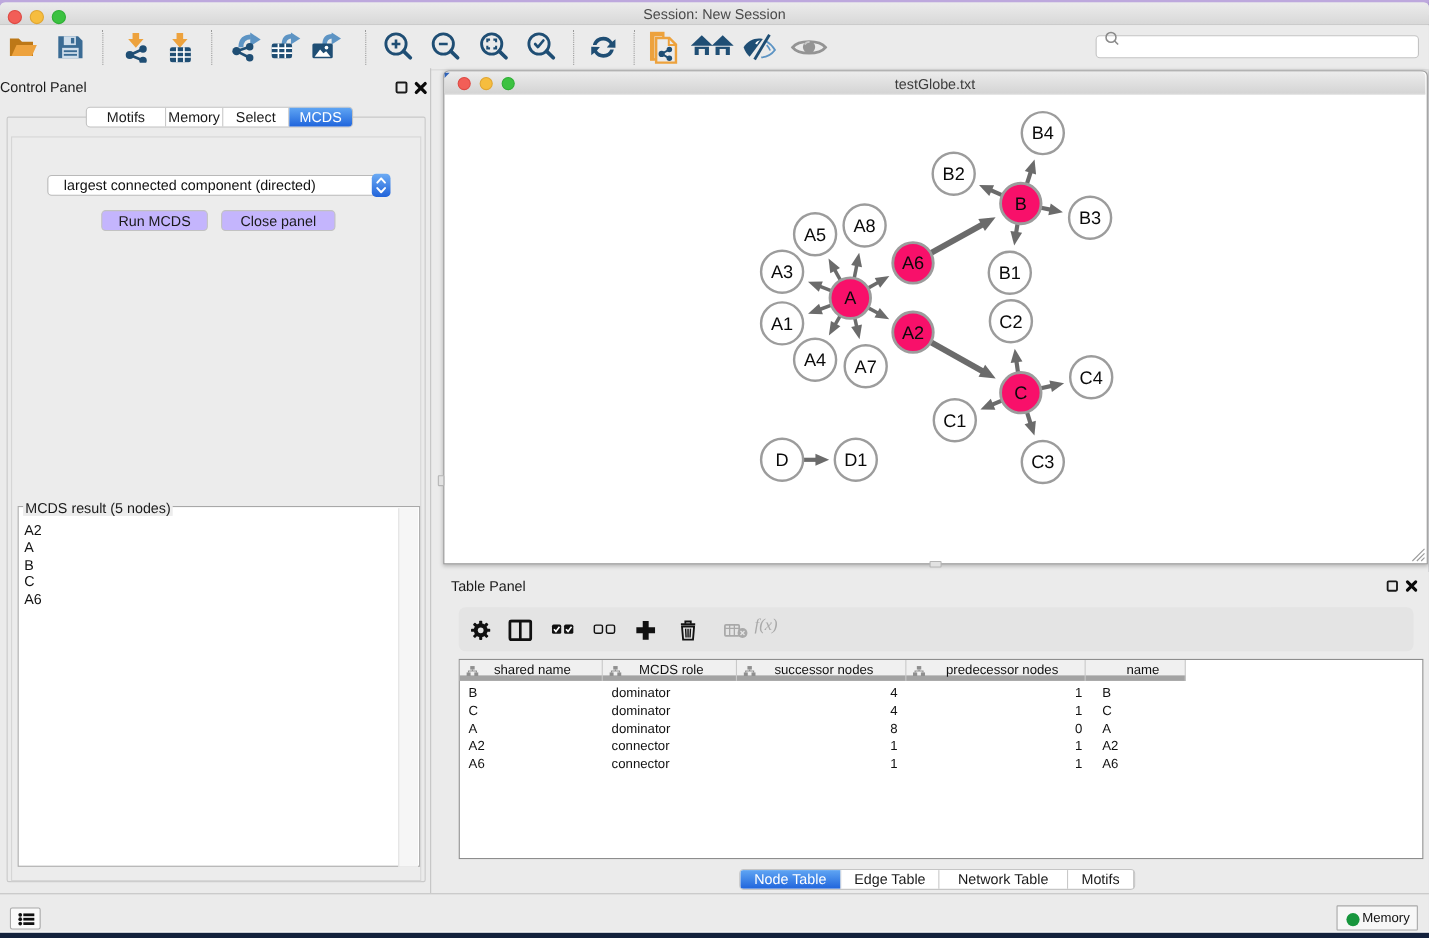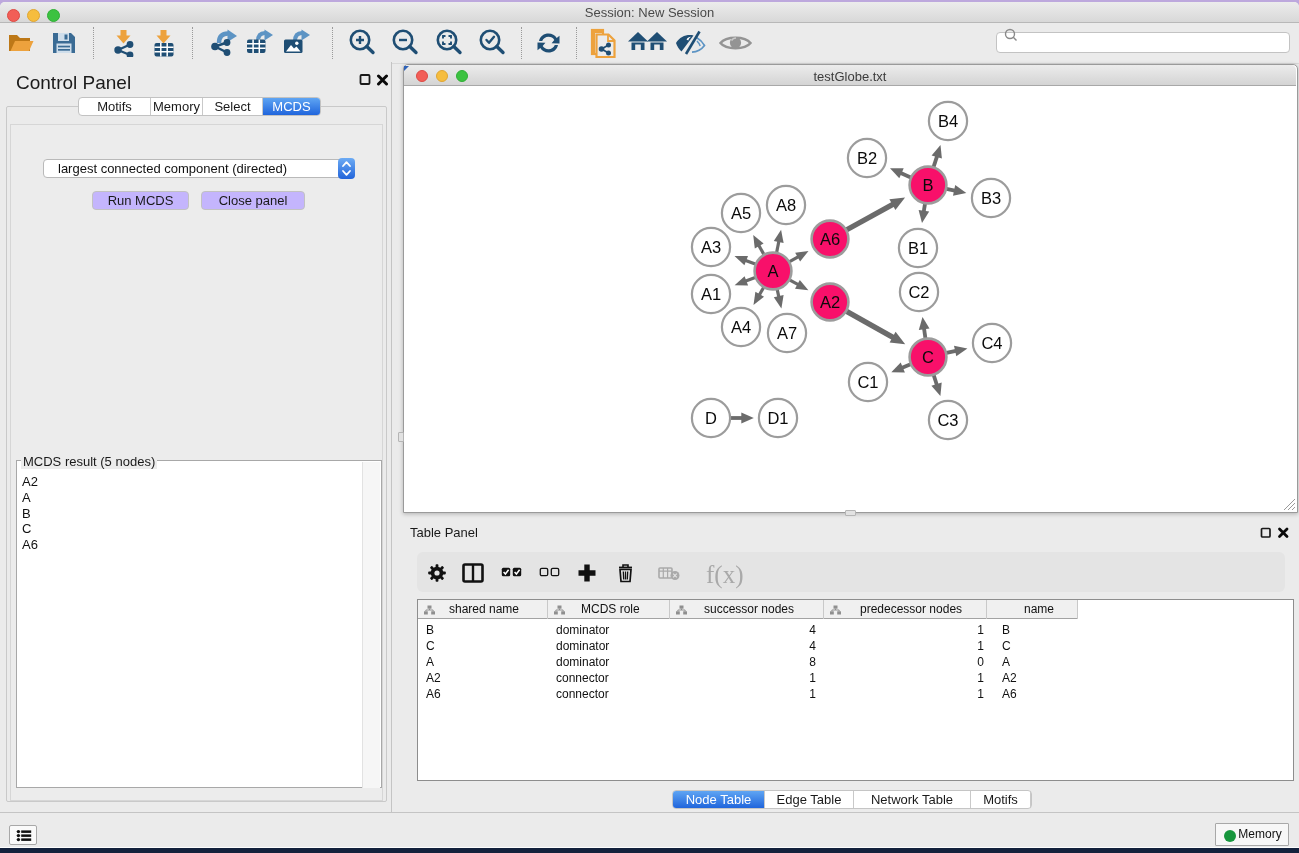--- a/index.html
+++ b/index.html
@@ -22,21 +22,21 @@
 #title-text { position:absolute; top:3px; left:0; width:1299px; text-align:center; font-size:13px; color:#4a4a4a; }
 
 
 #toolbar { position:absolute; left:0; top:21px; width:1299px; height:41px; background:#ebebeb; border-bottom:1px solid #d8d8d8; }
 #toolbar svg { position:absolute; top:50%; transform:translateY(-50%); }
 .tsep { position:absolute; top:4px; height:32px; width:0; border-left:1px dotted #9a9a9a; }
 #searchbox { position:absolute; left:996px; top:9px; width:294px; height:21px; background:#fff; border:1px solid #c3c3c3; border-radius:4px; }
 
 
 #cpanel { position:absolute; left:0; top:60px; width:392px; height:750px; background:#ebebeb; border-right:1px solid #c4c4c4; }
-#cp-title { position:absolute; left:16px; top:10px; font-size:19px; color:#1a1a1a; }
+#cp-title { position:absolute; left:0; top:10px; font-size:13px; color:#1a1a1a; }
 #cp-box { position:absolute; left:6px; top:44px; width:381px; height:696px; border:1px solid #c9c9c9; border-radius:2px; background:#ebebeb; }
 #cp-inner { position:absolute; left:10px; top:62px; width:373px; height:677px; border:1px solid #d6d6d6; background:#ececec; }
 #tabs { position:absolute; left:78px; top:35px; width:243px; height:19px; display:flex; border:1px solid #c2c2c2; border-radius:4px; background:#fff; font-size:13px; z-index:3; }
 #tabs div { flex:none; text-align:center; line-height:17px; color:#1a1a1a; border-right:1px solid #c9c9c9; }
 #tabs .sel { background:linear-gradient(#5fa5f3,#2065dc); color:#fff; border-right:none; border-radius:0 3px 3px 0; }
 #opt-label { position:absolute; left:0; top:74px; width:392px; text-align:center; font-size:13px; color:#1a1a1a; }
 #combo { position:absolute; left:43px; top:97px; width:311px; height:19px; background:#fff; border:1px solid #b9b9b9; border-radius:4px; font-size:13px; color:#111; line-height:17px; padding-left:14px; }
 #combo-sp { position:absolute; left:338px; top:96px; width:17px; height:21px; background:linear-gradient(#6cabf4,#2264da); border-radius:4px; }
 .btn { position:absolute; height:19px; background:#c4b5fd; border:1px solid #c2c2c2; border-radius:4px; font-size:13px; color:#1a1a1a; text-align:center; line-height:17px; }
 #btn-run { left:92px; top:129px; width:97px; }
@@ -52,21 +52,21 @@
 #net-title { position:absolute; top:4px; left:0; width:892px; text-align:center; font-size:13px; color:#3c3c3c; }
 #net-titlebar .t1 { left:12px; top:5px; width:12px; height:12px; background:#f25e57; border:0.5px solid #dd4a44; }
 #net-titlebar .t2 { left:32px; top:5px; width:12px; height:12px; background:#f6bd3e; border:0.5px solid #e0a632; }
 #net-titlebar .t3 { left:52px; top:5px; width:12px; height:12px; background:#3cc241; border:0.5px solid #2faf36; }
 
 
 #tpanel { position:absolute; left:404px; top:518px; width:895px; height:292px; background:#ebebeb; }
 #tp-title { position:absolute; left:6px; top:5px; font-size:13px; color:#1a1a1a; }
 #tp-toolbar { position:absolute; left:13px; top:32px; width:868px; height:40px; background:#e4e4e4; border-radius:6px; }
 #tp-table { position:absolute; left:13px; top:79px; width:877px; height:182px; background:#fff; border:1px solid #8d8d8d; }
-#tp-header { position:absolute; left:0; top:0; height:19px; background:#f0f0f0; border-bottom:1px solid #a3a3a3; font-size:12px; color:#111; }
+#tp-header { position:absolute; left:0; top:0; height:19px; background:#f0f0f0; border-bottom:5px solid #a3a3a3; font-size:12px; color:#111; }
 .hcell { position:absolute; top:0; height:19px; border-right:1px solid #c9c9c9; }
 .hicon { position:absolute; top:5px; }
 .htxt { position:absolute; top:0; line-height:19px; }
 .trow { position:absolute; font-size:12px; color:#111; height:16px; line-height:16px; }
 #tp-tabs { position:absolute; left:268px; top:270px; height:19px; display:flex; border:1px solid #c5c5c5; border-radius:4px; background:#fff; font-size:13px; }
 #tp-tabs div { text-align:center; line-height:17px; color:#1a1a1a; border-right:1px solid #c9c9c9; }
 #tp-tabs .sel { background:linear-gradient(#5fa5f3,#2065dc); color:#fff; border-radius:3px 0 0 3px; }
 
 
 #statusbar { position:absolute; left:0; top:810px; width:1299px; height:36px; background:#ebebeb; border-top:1px solid #c4c4c4; border-bottom:1px solid #fdfdfd; }
@@ -377,21 +377,21 @@
             <path d="M6 4 L6 2 L11 2 L11 4" fill="none" stroke="#111" stroke-width="1.6"></path>
             <path d="M3 6.5 L4 18.5 L13 18.5 L14 6.5 Z" fill="none" stroke="#111" stroke-width="1.7"></path>
             <path d="M6.3 8.5 L6.7 16.5 M8.5 8.5 L8.5 16.5 M10.7 8.5 L10.3 16.5" stroke="#111" stroke-width="1.3"></path>
           </svg>
 <svg style="position:absolute;left:241px;top:14px" width="22" height="14" viewBox="0 0 22 14">
             <rect x="1" y="2" width="13" height="10" rx="1" fill="none" stroke="#a9a9a9" stroke-width="1.6"></rect>
             <path d="M1 5.2 L14 5.2 M5.3 2 L5.3 12 M9.6 2 L9.6 12" stroke="#a9a9a9" stroke-width="1.2"></path>
             <circle cx="17" cy="9.5" r="4.5" fill="#a9a9a9"></circle>
             <path d="M15.2 7.7 L18.8 11.3 M18.8 7.7 L15.2 11.3" stroke="#e4e4e4" stroke-width="1.2"></path>
           </svg>
-<div style="position:absolute;left:269px;top:9px;width:40px;font-family:'Liberation Serif',serif;font-size:25px;color:#a9a9a9;margin-left:20px;">f(x)</div>
+<div style="position:absolute;left:269px;top:9px;width:40px;font-family:'Liberation Serif',serif;font-style:italic;font-size:15px;color:#a9a9a9;">f(x)</div>
 </div>
       <div id="tp-table">
 <div id="tp-header" style="width:660px;">
 <div class="hcell" style="left:0;width:130px;"></div>
 <div class="hcell" style="left:130px;width:122px;"></div>
 <div class="hcell" style="left:252px;width:154px;"></div>
 <div class="hcell" style="left:406px;width:163px;"></div>
 <div class="hcell" style="left:569px;width:91px;"></div>
 <svg class="hicon" style="left:6px" width="11" height="10" viewBox="0 0 11 10">
               <rect x="3.5" y="0.5" width="4" height="3.2" fill="#8f8f8f"></rect>

